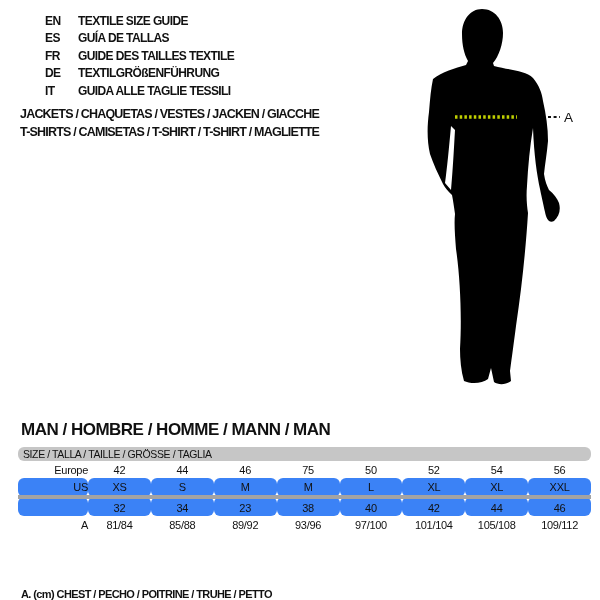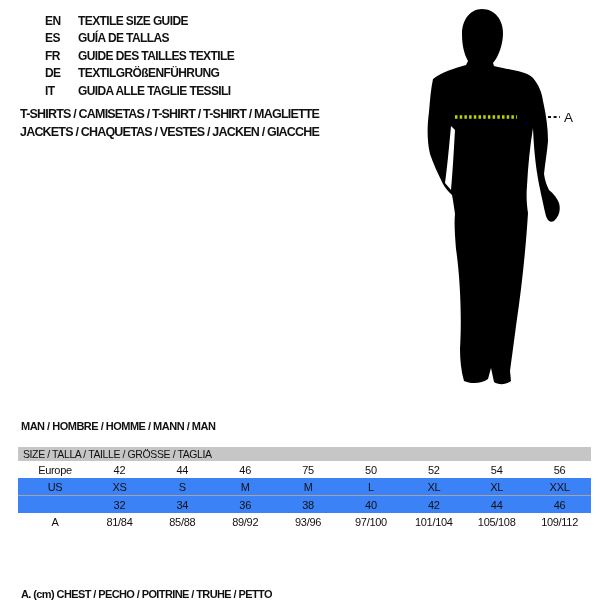--- a/index.html
+++ b/index.html
@@ -17,30 +17,30 @@
 
   
   .categories{left:20px;top:105px;font-weight:bold;font-size:12.5px;line-height:18px;letter-spacing:-0.8px;}
 
   
   .figure-wrap{left:402px;top:0;width:180px;height:392px;}
   .figure-wrap svg{display:block;}
   .measure-a{font-family:"Liberation Sans",sans-serif;font-size:13.5px;}
 
   
-  .section-heading{left:21px;top:420px;font-weight:bold;font-size:11px;letter-spacing:-0.5px;}
+  .section-heading{left:21px;top:420px;font-weight:bold;font-size:17px;letter-spacing:-0.5px;}
 
   
   .size-table{left:18px;top:447px;width:573px;border-collapse:collapse;table-layout:fixed;}
-  .size-table th,.size-table td{font-weight:normal;font-size:11px;padding:0;letter-spacing:-0.3px;}
+  .size-table th,.size-table td{font-weight:normal;font-size:11px;padding:0;letter-spacing:-0.3px;border-radius:6px;}
   .size-table th{background:#c6c6c6;text-align:left;height:14px;font-size:10.5px;letter-spacing:-0.4px;padding-left:5px;}
   .size-table td{height:17px;text-align:center;}
-  .size-table td.row-label{text-align:center;padding-left:4px;}
+  .size-table td.row-label{text-align:right;padding-left:4px;}
   .row-alt td{background:#3b82f6;margin-top:36px;}
-  .row-alt + .row-alt td{border-top:1px solid #a3a3a3;}
+  .row-alt + .row-alt td{border-top:4px solid #a3a3a3;}
 
   
   .footnote{left:21px;top:548px;font-weight:bold;font-size:11px;letter-spacing:-0.6px;margin-top:40px;}
 </style>
 </head>
 <body>
 
 <div class="abs lang-list">
   <div class="lang-row">
     <span class="lang-code">EN</span>
@@ -58,22 +58,22 @@
     <span class="lang-code">DE</span>
     <span class="lang-title">TEXTILGRÖßENFÜHRUNG</span>
   </div>
   <div class="lang-row">
     <span class="lang-code">IT</span>
     <span class="lang-title">GUIDA ALLE TAGLIE TESSILI</span>
   </div>
 </div>
 
 <div class="abs categories">
+  <div>JACKETS / CHAQUETAS / VESTES / JACKEN / GIACCHE</div>
   <div>T-SHIRTS / CAMISETAS / T-SHIRT / T-SHIRT / MAGLIETTE</div>
-  <div>JACKETS / CHAQUETAS / VESTES / JACKEN / GIACCHE</div>
 </div>
 
 <div class="abs figure-wrap">
   <svg width="180" height="392" viewBox="0 0 180 392" xmlns="http://www.w3.org/2000/svg">
     <path d="M 80,9
          C 93,9 101,20 101,33
          C 101,44 97,56 91,63
          L 92,66
          C 106,70 123,70 131,78
          C 137,85 140,93 141,101
@@ -152,21 +152,21 @@
       <td>M</td>
       <td>L</td>
       <td>XL</td>
       <td>XL</td>
       <td>XXL</td>
     </tr>
     <tr class="row-alt">
       <td class="row-label"></td>
       <td>32</td>
       <td>34</td>
-      <td>36</td>
+      <td>23</td>
       <td>38</td>
       <td>40</td>
       <td>42</td>
       <td>44</td>
       <td>46</td>
     </tr>
     <tr>
       <td class="row-label">A</td>
       <td>81/84</td>
       <td>85/88</td>

